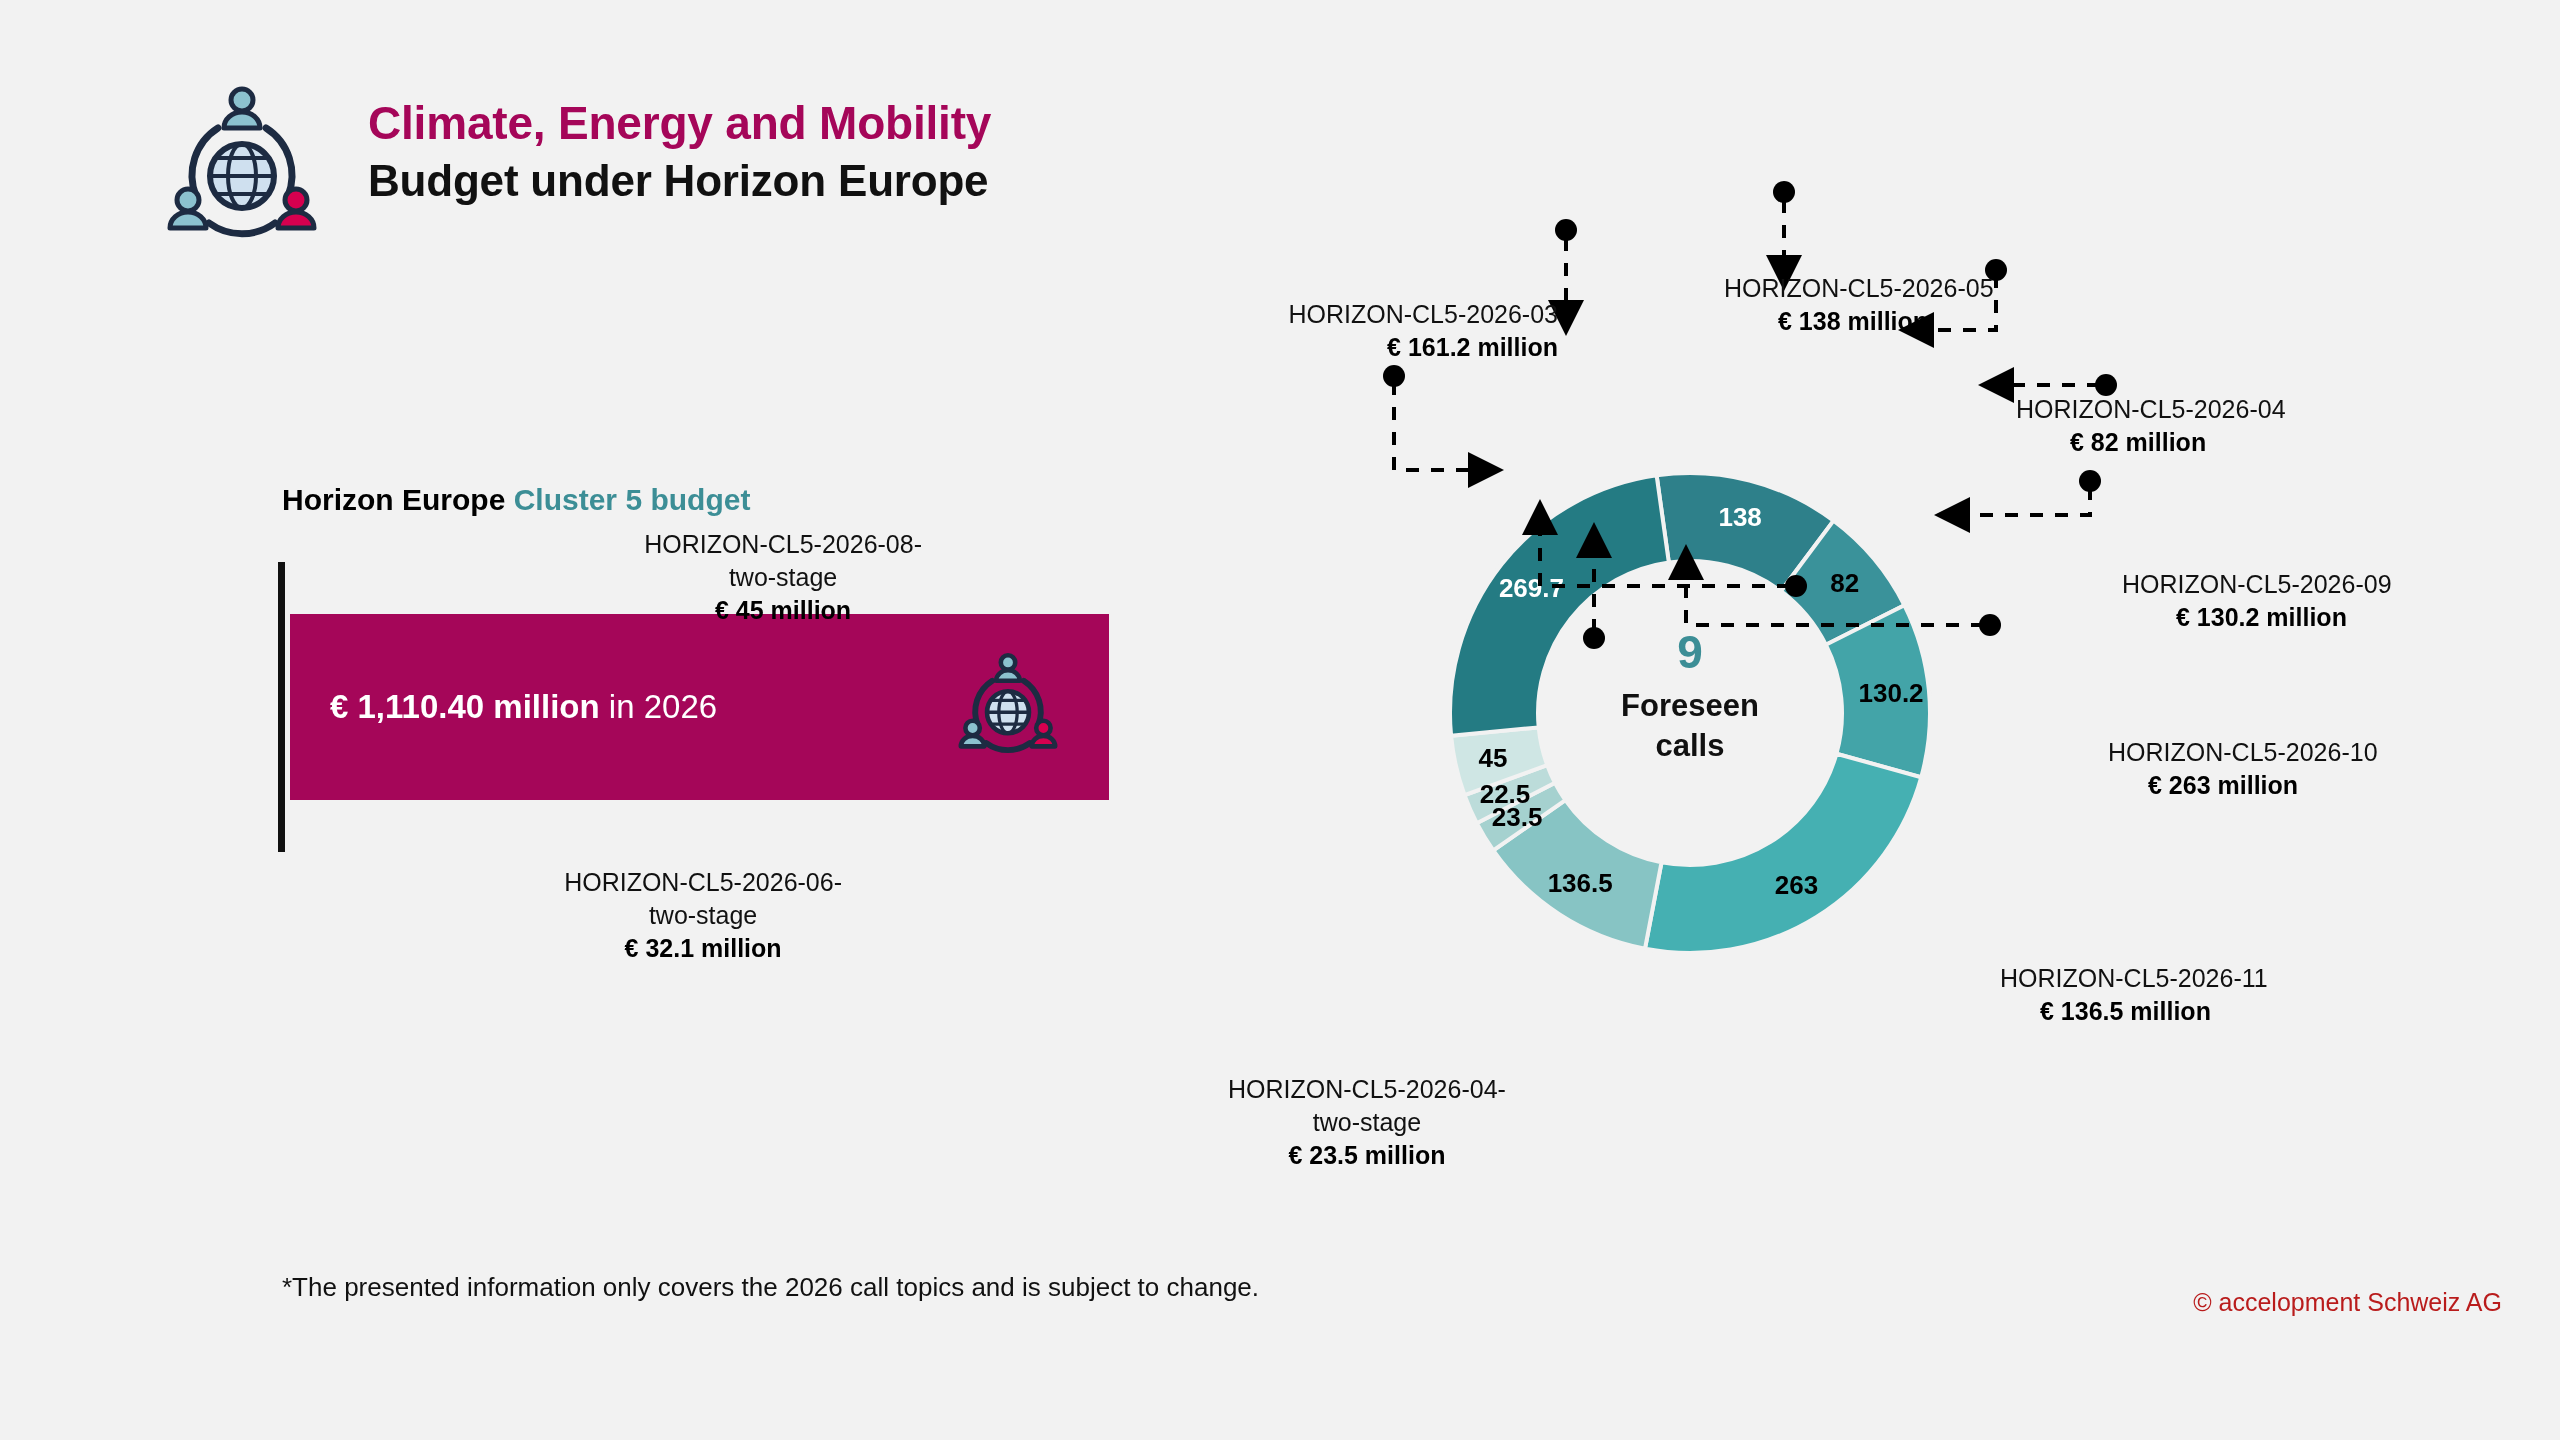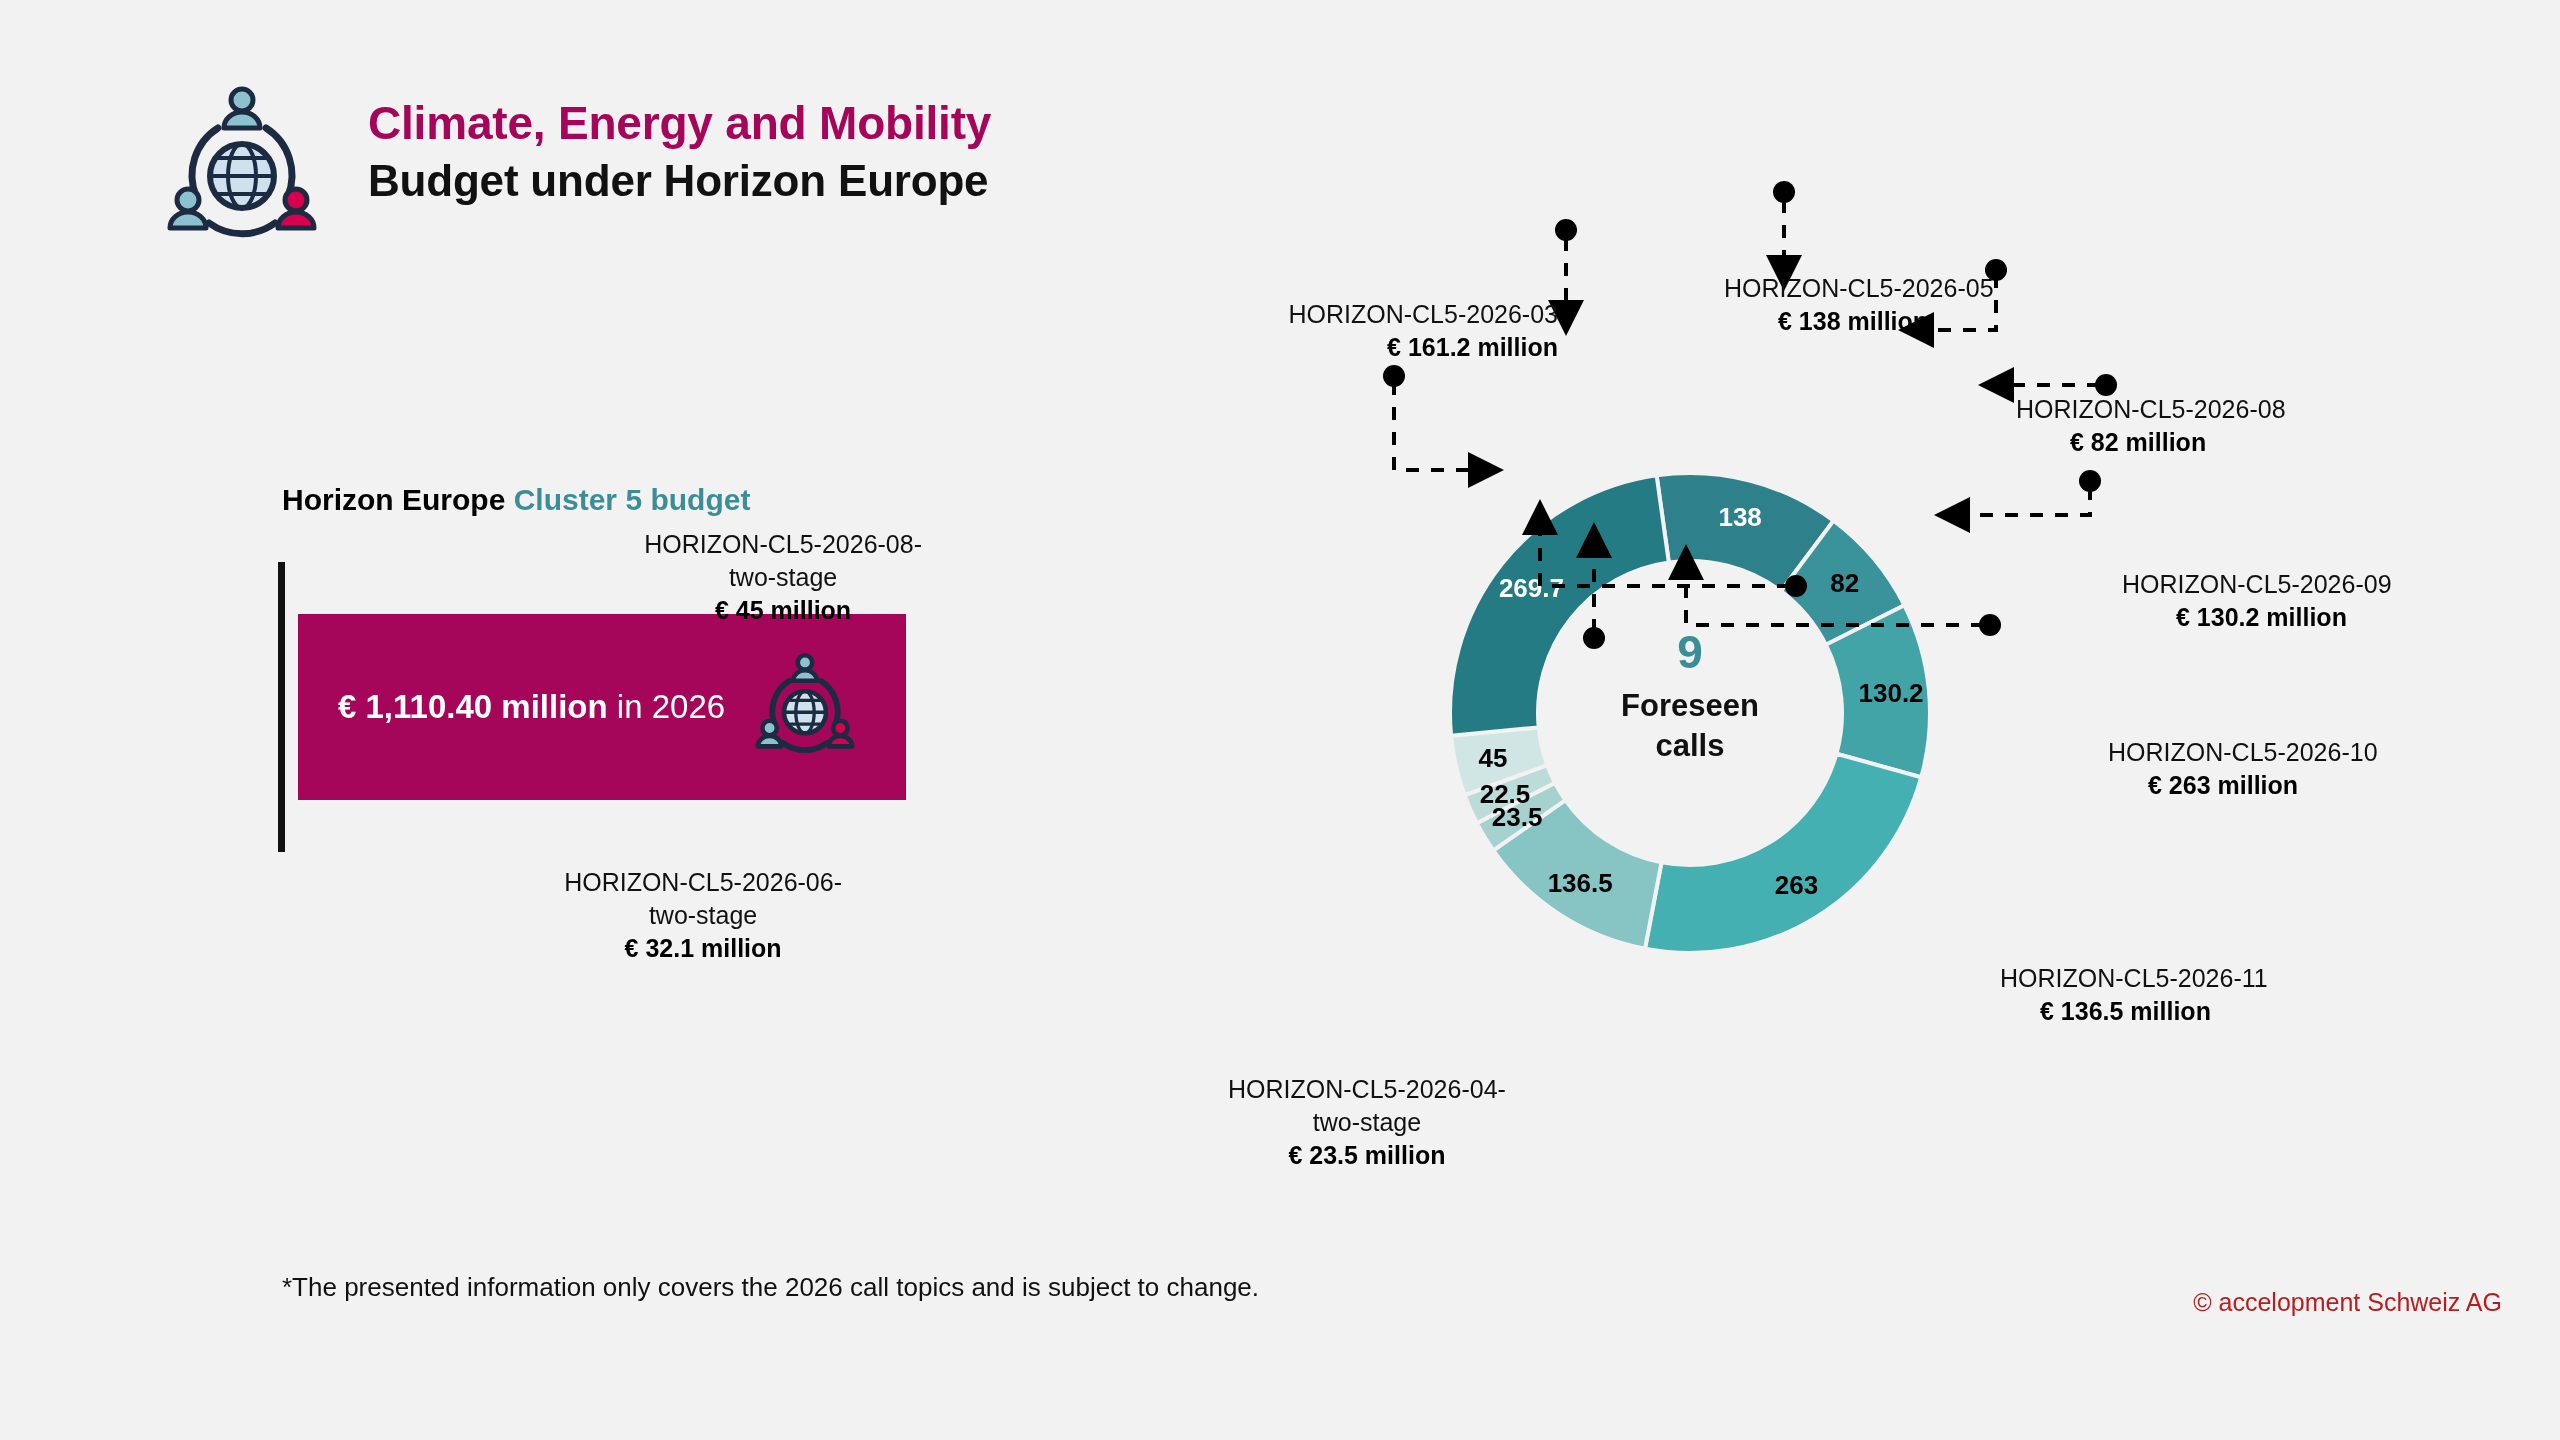--- a/index.html
+++ b/index.html
@@ -29,22 +29,22 @@
   #budget-heading {
     position: absolute; left: 282px; top: 483px;
     font-size: 30px; font-weight: bold; white-space: nowrap;
   }
   #budget-heading .accent { color: #3c8e96; }
   #budget-rule {
     position: absolute; left: 278px; top: 562px;
     width: 7px; height: 290px; background: #111;
   }
   #budget-bar {
-    position: absolute; left: 298px; top: 614px;
-    width: 608px; height: 186px; background: #a50659;
+    position: absolute; left: 290px; top: 614px;
+    width: 819px; height: 186px; background: #a50659;
   }
   #budget-bar-value {
     position: absolute; left: 40px; top: 50%;
     transform: translateY(-50%);
     color: #fff; font-size: 33px; white-space: nowrap;
   }
   #budget-bar-value .amount { font-weight: bold; }
   #budget-bar-icon { position: absolute; right: 42px; top: 50%; transform: translateY(-50%); width: 118px; height: 118px; }
 
   
@@ -267,21 +267,21 @@
     <div class="cid">two-stage</div>
     <div class="amt">€ 23.5 million</div>
   </div>
 
   <div class="callout ta-l" id="callout-05">
     <div class="cid">HORIZON-CL5-2026-05</div>
     <div class="amt" style="margin-left:54px">€ 138 million</div>
   </div>
 
   <div class="callout ta-l" id="callout-07">
-    <div class="cid">HORIZON-CL5-2026-08</div>
+    <div class="cid">HORIZON-CL5-2026-04</div>
     <div class="amt" style="margin-left:54px">€ 82 million</div>
   </div>
 
   <div class="callout ta-l" id="callout-09">
     <div class="cid">HORIZON-CL5-2026-09</div>
     <div class="amt" style="margin-left:54px">€ 130.2 million</div>
   </div>
 
   <div class="callout ta-l" id="callout-10">
     <div class="cid">HORIZON-CL5-2026-10</div>

